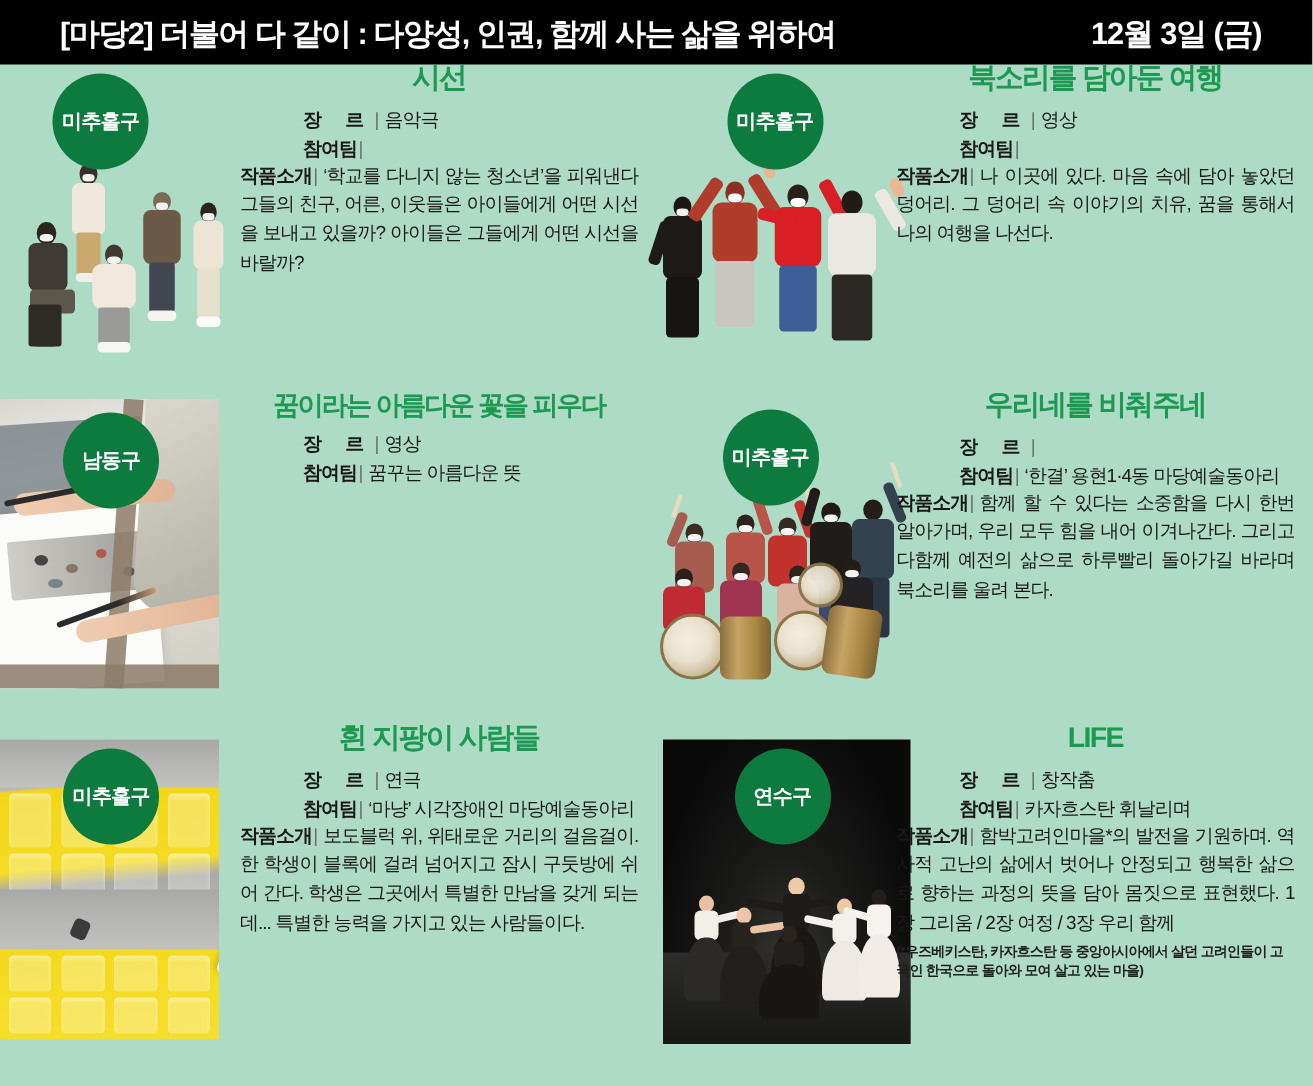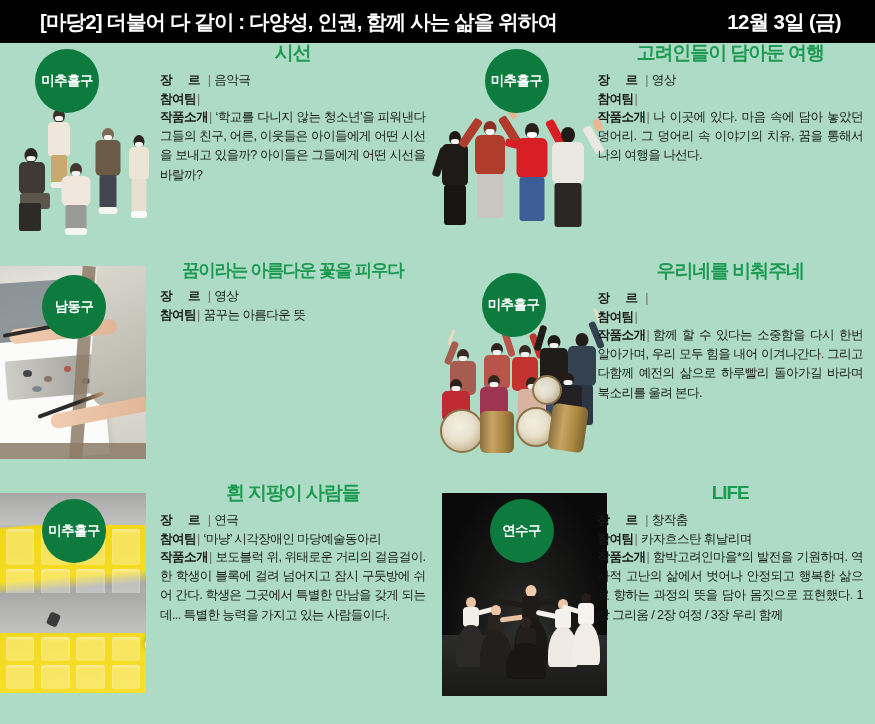--- a/index.html
+++ b/index.html
@@ -135,20 +135,21 @@
   .meta {
     margin-top: 7px;
   }
   .meta-row {
     display: flex;
     align-items: center;
     font-size: 12.6px;
     line-height: 1.48;
     letter-spacing: -0.62px;
     color: #181818;
+    margin-left: 42px;
   }
   .meta-label {
     font-weight: bold;
     flex: 0 0 auto;
     white-space: nowrap;
   }
   .meta-label.spaced {
     letter-spacing: 6px;
     padding-right: 0;
   }
@@ -437,21 +438,21 @@
           <div class="person" style="left:108px; top:78px; width:44px; height:112px;">
             <div class="p-head" style="top:6px; width:14px; height:16px; background:#211a16;"></div>
             <div class="p-body" style="top:21px; width:32px; height:42px; background:#ebe7e1; border-radius:6px;"></div>
             <div class="p-legs" style="top:62px; width:27px; height:44px; background:#2a2724; border-radius:3px;"></div>
             <div class="p-arm" style="right:-8px; top:4px; width:9px; height:30px; background:#ebe7e1; transform:rotate(-30deg);"></div>
             <div class="p-arm" style="right:-12px; top:-2px; width:8px; height:12px; background:#eab893; transform:rotate(-22deg);"></div>
           </div>
         </div>
 
         <div class="text-block">
-          <div class="prog-title">고려인들이 담아둔 여행</div>
+          <div class="prog-title">북소리를 담아둔 여행</div>
           <div class="meta">
             <div class="meta-row">
               <span class="meta-label spaced">장    르</span>
               <span class="meta-sep">|</span>
               <span class="meta-value">영상</span>
             </div>
             <div class="meta-row">
               <span class="meta-label">참여팀</span>
               <span class="meta-sep">|</span>
             </div>
@@ -581,20 +582,21 @@
         <div class="text-block">
           <div class="prog-title">우리네를 비춰주네</div>
           <div class="meta">
             <div class="meta-row">
               <span class="meta-label spaced">장    르</span>
               <span class="meta-sep">|</span>
             </div>
             <div class="meta-row">
               <span class="meta-label">참여팀</span>
               <span class="meta-sep">|</span>
+              <span class="meta-value">‘한결’ 용현1·4동 마당예술동아리</span>
             </div>
             <div class="desc"><span class="desc-label">작품소개</span><span class="desc-sep">|</span><span>함께 할 수 있다는 소중함을 다시 한번 알아가며, 우리 모두 힘을 내어 이겨나간다. 그리고 다함께 예전의 삶으로 하루빨리 돌아가길 바라며 북소리를 울려 본다.</span></div>
           </div>
         </div>
       </div>
     </div>
 
     <div class="row row-3">
 
       <div class="cell">
@@ -707,19 +709,20 @@
               <span class="meta-label spaced">장    르</span>
               <span class="meta-sep">|</span>
               <span class="meta-value">창작춤</span>
             </div>
             <div class="meta-row">
               <span class="meta-label">참여팀</span>
               <span class="meta-sep">|</span>
               <span class="meta-value">카자흐스탄 휘날리며</span>
             </div>
             <div class="desc"><span class="desc-label">작품소개</span><span class="desc-sep">|</span><span>함박고려인마을*의 발전을 기원하며. 역사적 고난의 삶에서 벗어나 안정되고 행복한 삶으로 향하는 과정의 뜻을 담아 몸짓으로 표현했다. 1장 그리움 / 2장 여정 / 3장 우리 함께</span></div>
+            <div class="footnote">(*우즈베키스탄, 카자흐스탄 등 중앙아시아에서 살던 고려인들이 고국인 한국으로 돌아와 모여 살고 있는 마을)</div>
           </div>
         </div>
       </div>
     </div>
 
   </div>
 </div>
 
 </body></html>

